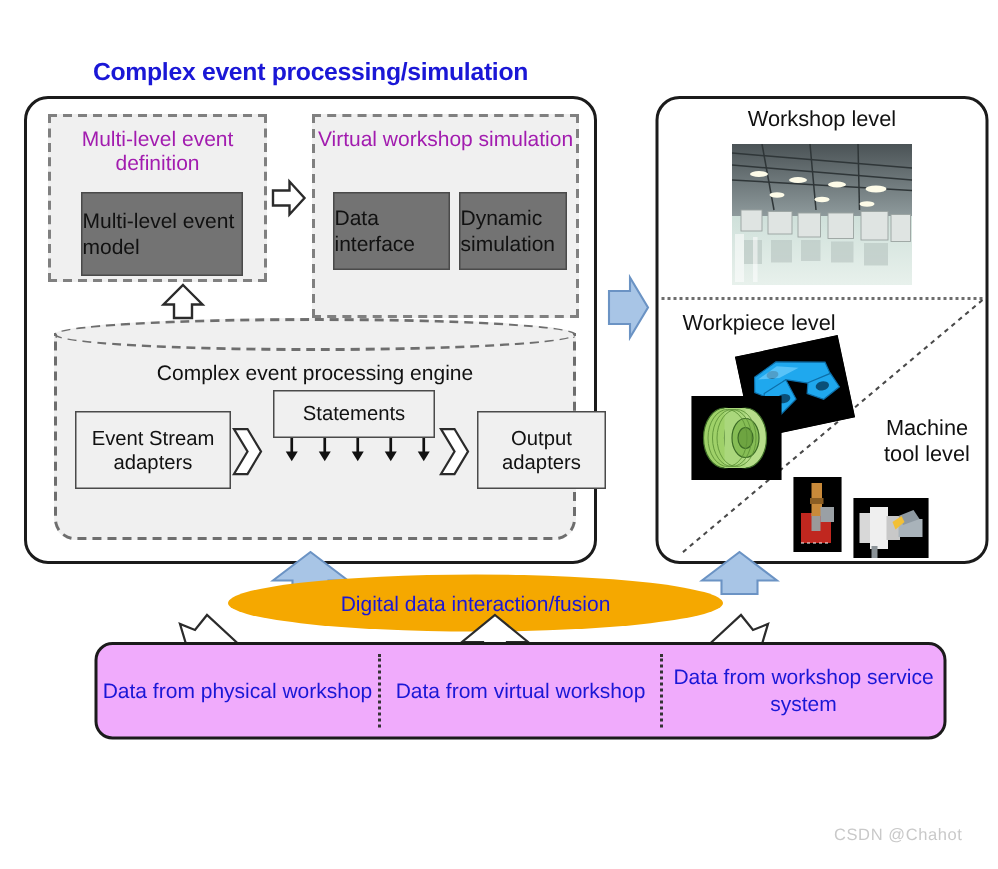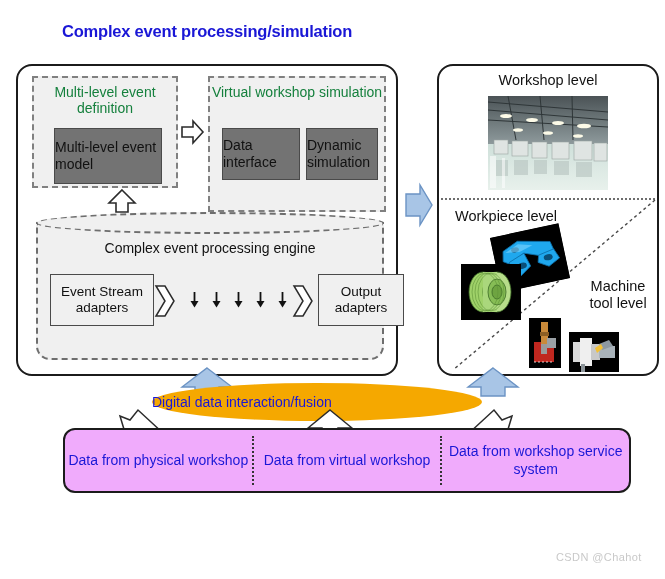--- a/index.html
+++ b/index.html
@@ -11,42 +11,42 @@
     position: relative;
     overflow: hidden;
   }
   .stage { position:absolute; left:0; top:0; width:665px; height:579px; }
 
   
   .title {
     position:absolute; text-align:center; font-weight:bold;
     color:#1a17d6; line-height:1.12; letter-spacing:-0.2px;
   }
-  #title-left  { left:22px;  top:22px;  width:370px; font-size:16.5px; }
+  #title-left  { left:22px;  top:39px;  width:370px; font-size:16.5px; }
   #title-right { left:432px; top:14px;  width:228px; font-size:14.5px; }
 
   
   .panel {
     position:absolute; background:#fff;
     border:2px solid #1b1b1b; border-radius:16px;
   }
   #panel-left  { left:16px;  top:64px;  width:382px; height:312px; }
   #panel-right { left:437px; top:64px;  width:222px; height:312px; }
 
   
   .dashed-box {
     position:absolute; background:#f0f0f0;
     border:2px dashed #808080;
   }
   #box-def { left:14px;  top:10px;  width:146px; height:112px; }
   #box-vws { left:190px; top:10px;  width:178px; height:136px; }
 
   .dashed-label {
     position:absolute; left:0; right:0; text-align:center;
-    font-size:14px; color:#15803d; line-height:1.15;
+    font-size:14px; color:#a21caf; line-height:1.15;
   }
   #lbl-def { top:6px; }
   #lbl-vws { top:6px; }
 
   
   .solid-box {
     position:absolute; background:#737373; border:1.6px solid #4a4a4a;
     display:flex; align-items:center; justify-content:center;
     text-align:left; font-size:14px; color:#111; line-height:1.18;
   }
@@ -103,21 +103,21 @@
   #img-mill    { left:90px;  top:252px; width:32px; height:50px; }
   #img-turn    { left:130px; top:266px; width:50px; height:40px; }
 
   
   .bluearrow { position:absolute; }
 
   
   #ellipse {
     position:absolute; left:152px; top:383px; width:330px; height:38px;
     background:#f5a800; border-radius:50%;
-    display:flex; align-items:center; justify-content:flex-start;
+    display:flex; align-items:center; justify-content:center;
   }
   #ellipse-txt { font-size:14px; font-weight:normal; color:#1a17d6; }
 
   
   #databar {
     position:absolute; left:63px; top:428px; width:568px; height:65px;
     background:#f0abfc; border:2px solid #1b1b1b; border-radius:12px;
     display:flex;
   }
   .datacell {
@@ -170,20 +170,23 @@
 
     <div id="cep-wrap">
       <div id="cep-body"></div>
       <div id="cep-top"></div>
       <div id="cep-title">Complex event processing engine</div>
 
       <div id="box-esa">
         <div class="cepbox-txt">Event Stream adapters</div>
       </div>
 
+      <div id="box-stm">
+        <div class="cepbox-txt">Statements</div>
+      </div>
 
 
       <div id="box-oa">
         <div class="cepbox-txt">Output adapters</div>
       </div>
 
       <svg class="tickarrow" style="left:154px; top:80px;" width="9" height="16">
         <line x1="4.5" y1="0" x2="4.5" y2="10" stroke="#111" stroke-width="1.8"></line>
         <polygon points="0.5,9 8.5,9 4.5,15.5" fill="#111"></polygon>
       </svg>

